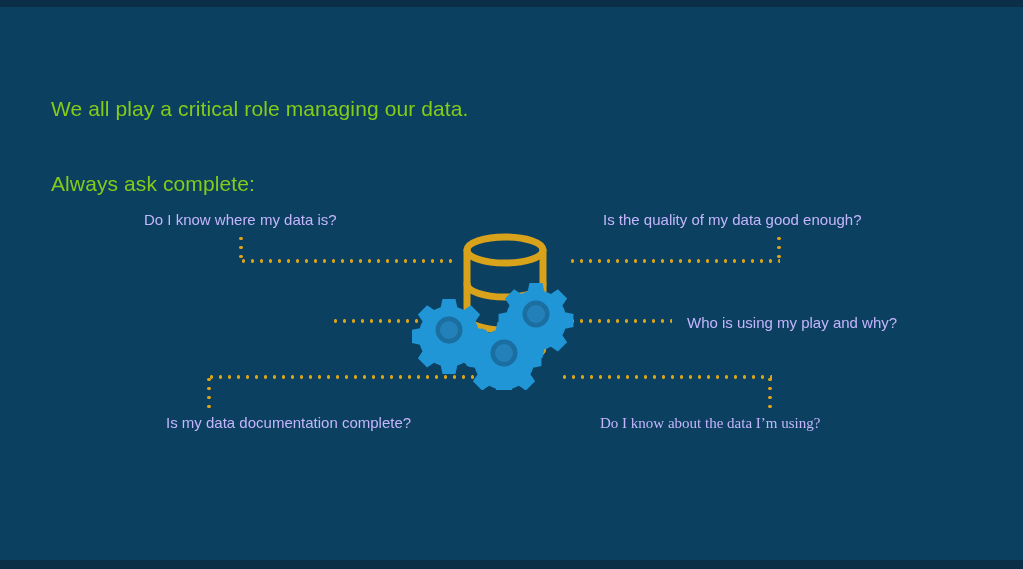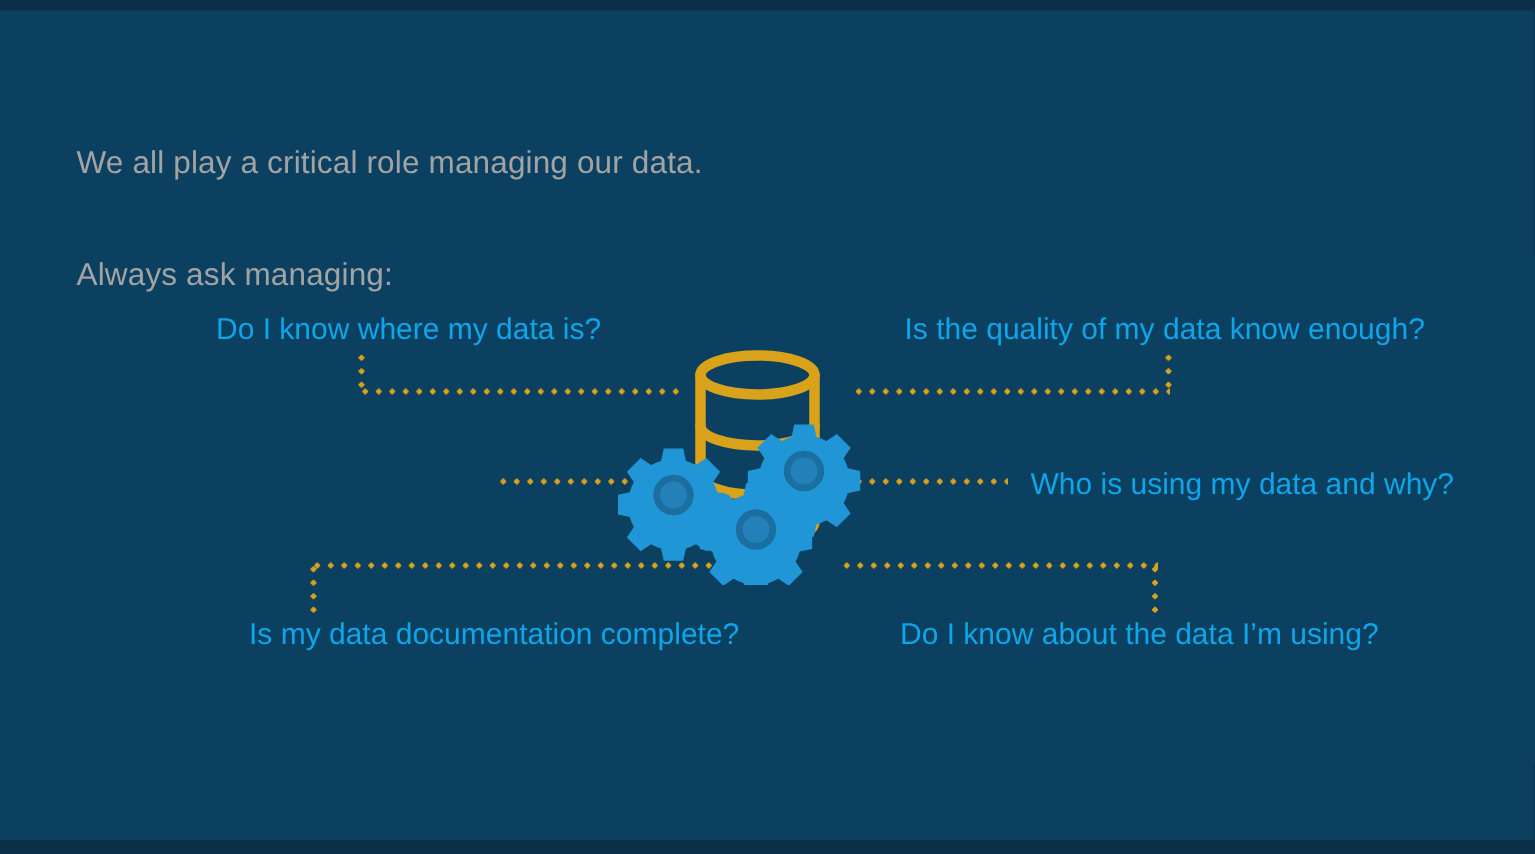--- a/index.html
+++ b/index.html
@@ -23,43 +23,43 @@
     background: #0a2f47;
   }
   .bar.top { top: 0; height: 7px; }
   .bar.bottom { bottom: 0; height: 9px; }
 
   
   #heading {
     position: absolute;
     left: 51px;
     top: 46px;
-    color: #a3a3a3;
+    color: #84cc16;
     font-size: 21px;
     line-height: 25px;
     letter-spacing: 0.1px;
     white-space: pre;
   }
   #heading .hl { display: block; }
 
   
   .q {
     position: absolute;
-    color: #0ea5e9;
-    font-size: 20px;
+    color: #c4b5fd;
+    font-size: 15px;
     line-height: 20px;
     white-space: nowrap;
   }
 
   #q-where      { left: 144px; top: 210px; }
   #q-quality    { left: 603px; top: 210px; }
   #q-secure     { left: 174px; top: 313px; }
   #q-who        { left: 687px; top: 313px; }
   #q-doc        { left: 126px; top: 413px; margin-left: 40px; }
-  #q-about      { left: 600px; top: 413px; }
+  #q-about      { left: 600px; top: 413px; font-family: Liberation Serif, serif; }
 
   
   .dots-h {
     position: absolute;
     height: 4px;
     background-image: radial-gradient(circle, #d9a21b 0 1.7px, rgba(0,0,0,0) 1.9px);
     background-size: 9px 4px;
     background-repeat: repeat-x;
     background-position: 0 50%;
   }
@@ -102,37 +102,37 @@
 </head>
 <body>
 
 <div id="slide">
 
   <div class="bar top"></div>
   <div class="bar bottom"></div>
 
   <div id="heading">
     <span class="hl">We all play a critical role managing our data.</span>
-    <span class="hl">Always ask managing:</span>
+    <span class="hl">Always ask complete:</span>
   </div>
 
   <div class="dots-v" id="c-tl-v"></div>
   <div class="dots-h" id="c-tl-h"></div>
   <div class="dots-h" id="c-tr-h"></div>
   <div class="dots-v" id="c-tr-v"></div>
   <div class="dots-h" id="c-ml-h"></div>
   <div class="dots-h" id="c-mr-h"></div>
   <div class="dots-h" id="c-bl-h"></div>
   <div class="dots-v" id="c-bl-v"></div>
   <div class="dots-h" id="c-br-h"></div>
   <div class="dots-v" id="c-br-v"></div>
 
   <div class="q" id="q-where">Do I know where my data is?</div>
-  <div class="q" id="q-quality">Is the quality of my data know enough?</div>
-  <div class="q" id="q-who">Who is using my data and why?</div>
+  <div class="q" id="q-quality">Is the quality of my data good enough?</div>
+  <div class="q" id="q-who">Who is using my play and why?</div>
   <div class="q" id="q-doc">Is my data documentation complete?</div>
   <div class="q" id="q-about">Do I know about the data I’m using?</div>
 
   <div id="graphic">
     <svg width="176" height="168" viewBox="0 0 176 168" xmlns="http://www.w3.org/2000/svg">
       <g fill="none" stroke="#d9a21b" stroke-width="7" stroke-linecap="round" stroke-linejoin="round">
 
         <path d="M55 28 L55 126 A 38 13 0 0 0 131 126 L131 28"></path>
 
         <ellipse cx="93" cy="28" rx="38" ry="13"></ellipse>

